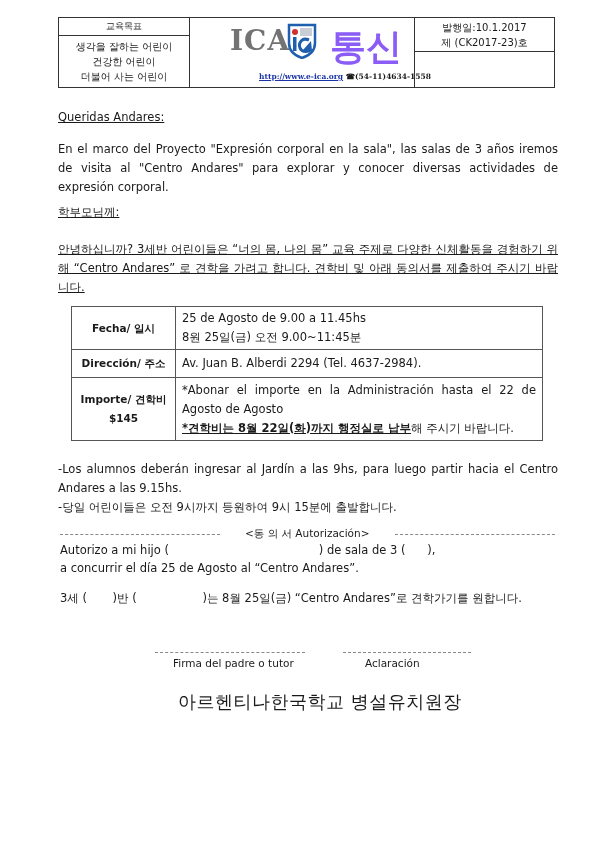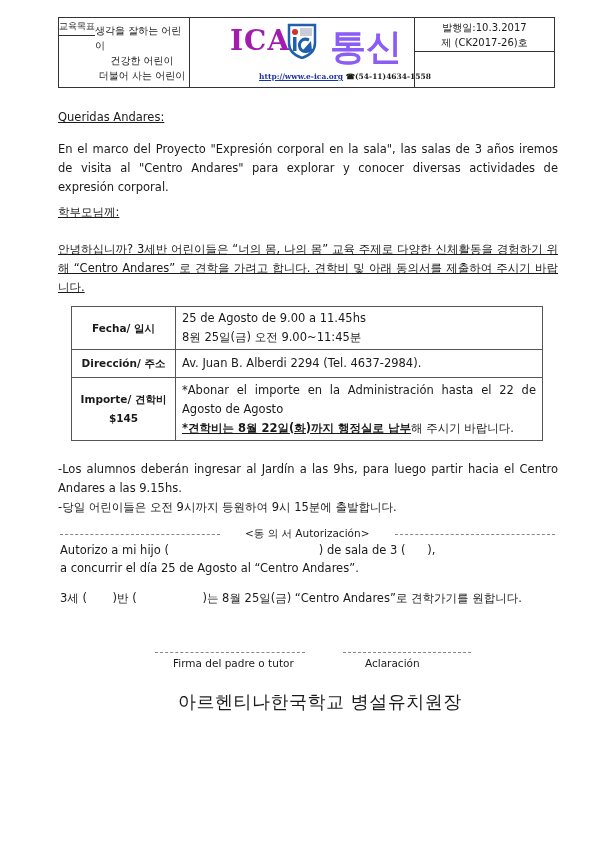--- a/index.html
+++ b/index.html
@@ -22,21 +22,21 @@
     position: absolute;
     left: 58px; top: 17px;
     width: 497px; height: 71px;
     border: 1px solid #333;
     display: flex;
     box-sizing: border-box;
   }
   .h-left {
     width: 130px;
     border-right: 1px solid #333;
-    display: flex; flex-direction: row;
+    display: flex; flex-direction: column;
   }
   .h-left .goal-title {
     height: 17px;
     border-bottom: 1px solid #333;
     font-size: 9px;
     text-align: center;
     line-height: 17px;
   }
   .h-left .goals {
     flex: 1;
@@ -50,21 +50,21 @@
     border-right: 1px solid #333;
     position: relative;
   }
   .ica-text {
     position: absolute;
     left: 40px; top: 6px;
     font-family: "DejaVu Serif", "Liberation Serif", serif;
     font-weight: bold;
     font-size: 28px;
     letter-spacing: 1px;
-    color: #a21caf;
+    color: #737373;
   }
   .logo {
     position: absolute;
     left: 97px; top: 5px;
     width: 30px; height: 36px;
   }
   .tongsin {
     position: absolute;
     left: 140px; top: 5px;
     font-weight: bold;
@@ -189,22 +189,22 @@
     </svg>
     <div class="tongsin">통신</div>
     <div class="url-line">
       <a>http://www.e-ica.org</a>
       <span>☎(54-11)4634-1558</span>
     </div>
   </div>
 
   <div class="h-right">
     <div class="top">
-      <div>발행일:10.3.2017</div>
-      <div>제 (CK2017-26)호</div>
+      <div>발행일:10.1.2017</div>
+      <div>제 (CK2017-23)호</div>
     </div>
   </div>
 </div>
 
 <div id="greeting-es" class="abs underline">Queridas  Andares:</div>
 <div id="para-es" class="abs body-text">En el marco del Proyecto "Expresión corporal en la sala", las salas de 3 años iremos de visita al "Centro Andares" para explorar y conocer diversas actividades de expresión corporal.</div>
 
 <div id="greeting-ko" class="abs underline">학부모님께:</div>
 <div id="para-ko" class="abs body-text">안녕하십니까? 3세반 어린이들은 “너의 몸, 나의 몸” 교육 주제로 다양한 신체활동을 경험하기 위해  “Centro Andares” 로 견학을 가려고 합니다. 견학비 및 아래 동의서를 제출하여 주시기 바랍니다.</div>
 

